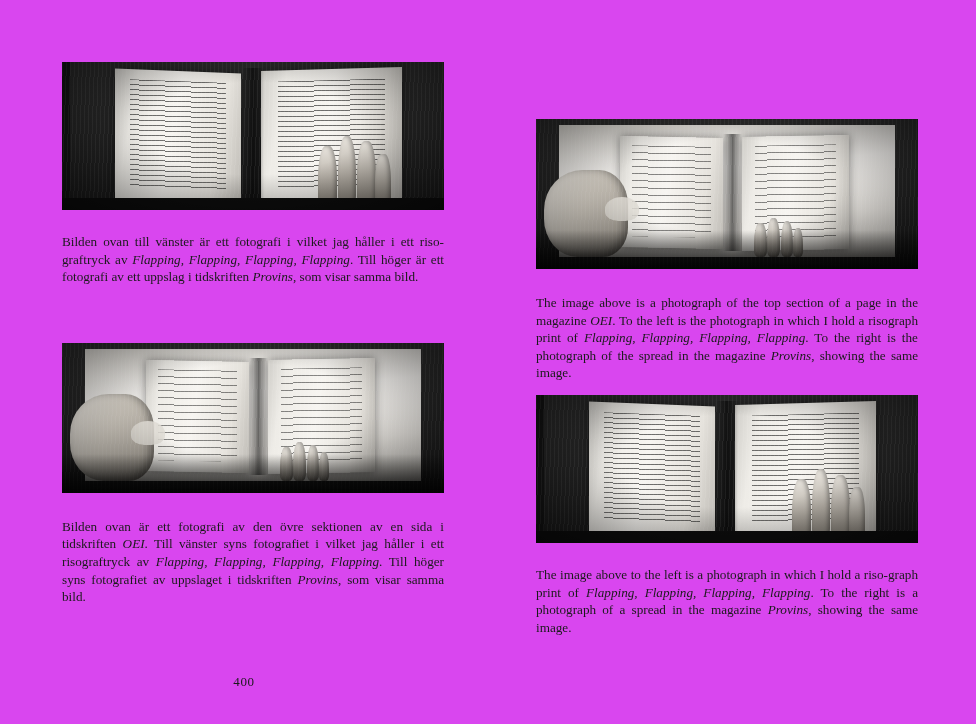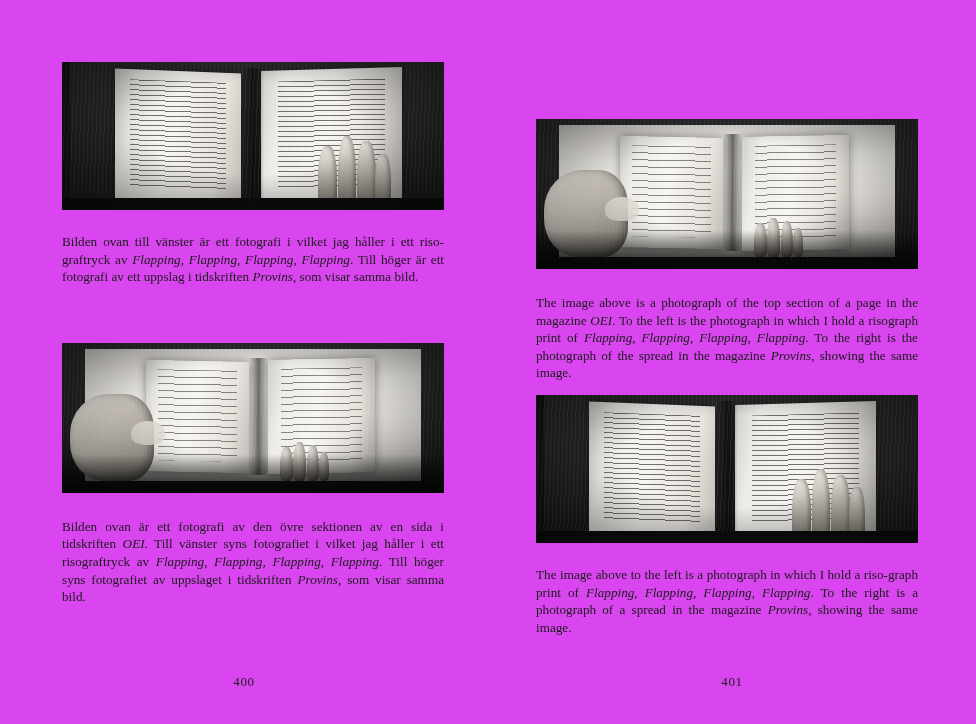--- a/index.html
+++ b/index.html
@@ -342,16 +342,15 @@
               <div class="finger f4"></div>
             </div>
             <div class="band-bottom"></div>
             <div class="vignette"></div>
           </div>
         </div>
         <p class="caption"><span>The image above to the left is a photograph in which I hold a riso-graph print of </span><em>Flapping, Flapping, Flapping, Flapping</em><span>. To the right is a photograph of a spread in the magazine </span><em>Provins</em><span>, showing the same image.</span></p>
       </div>
 
     </div>
-    <div class="folio">401</div>
   </div>
 
 </div>
 
 </body></html>

